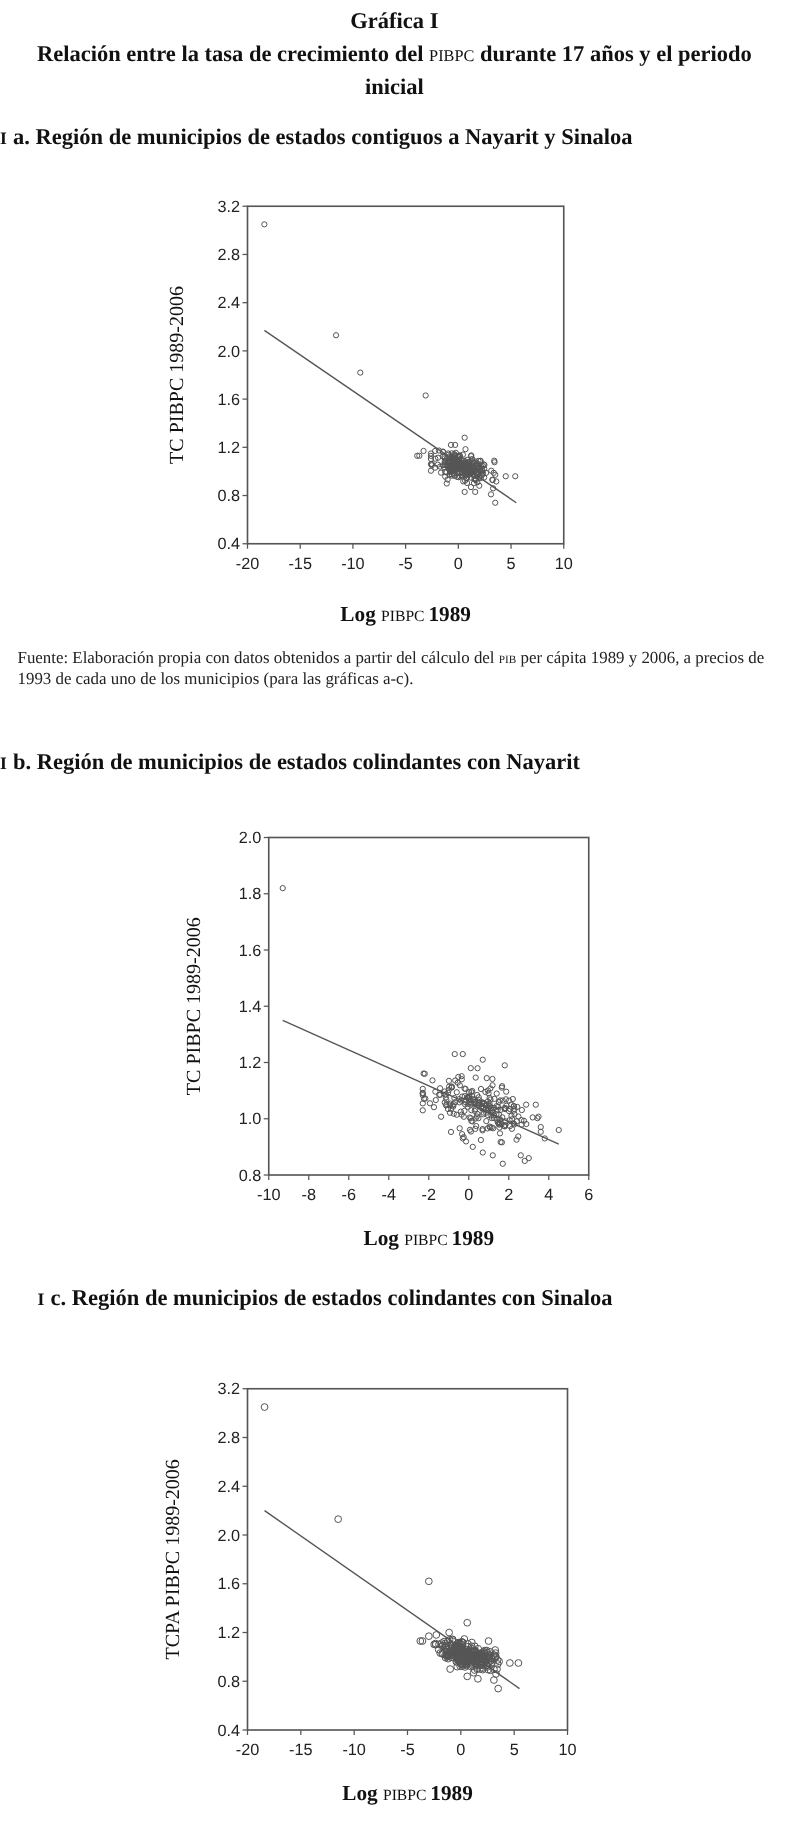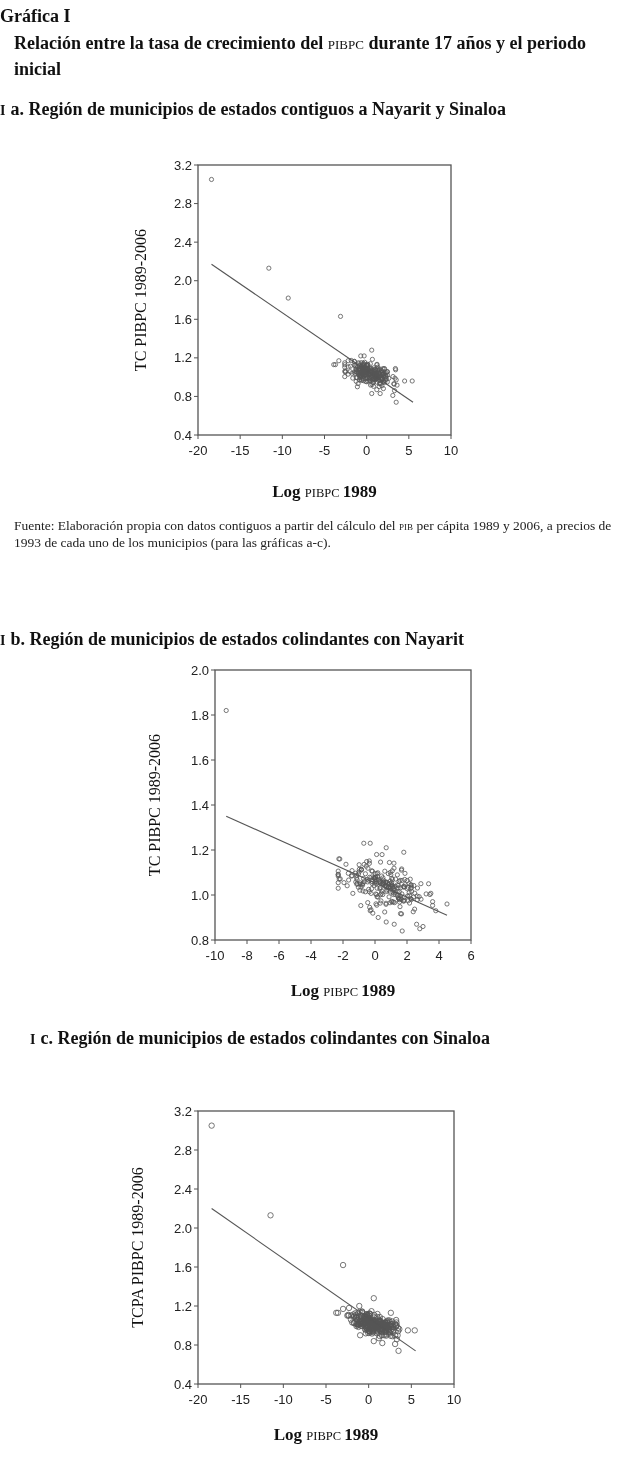--- a/index.html
+++ b/index.html
@@ -1,22 +1,22 @@
 <!DOCTYPE html>
 <html><head>
 <meta charset="utf-8">
 <style>
   html, body { margin: 0; padding: 0; background: #ffffff; }
   body { width: 631px; height: 1458px; position: relative; overflow: hidden; font-family: "DejaVu Serif", "Liberation Serif", serif; color: #111; }
-  .title { position: absolute; left: 0; width: 631px; text-align: left; font-family: "Liberation Serif", serif; font-weight: bold; color: #111; }
+  .title { position: absolute; left: 0; width: 631px; text-align: center; font-family: "Liberation Serif", serif; font-weight: bold; color: #111; }
   #t-graf { top: 6px; font-size: 18px; }
   #t-main { top: 30px; font-size: 18px; line-height: 26px; padding: 0 14px; box-sizing: border-box; }
   .sub { position: absolute; left: 0; width: 631px; text-align: left; font-family: "Liberation Serif", serif; font-weight: bold; font-size: 18px; color: #111; }
   #sub-a { top: 99px; }
-  #sub-b { top: 629px; }
+  #sub-b { top: 599px; }
   #sub-c { top: 1028px; padding-left: 30px; }
   .sc { font-variant: small-caps; font-weight: normal; }
   .lower-sc { font-size: 0.78em; letter-spacing: 0.5px; }
   #source { position: absolute; left: 14px; top: 517px; width: 600px; font-family: "Liberation Serif", serif; font-size: 13.5px; line-height: 17px; color: #222; }
   svg.chart { position: absolute; left: 0; overflow: visible; }
   .tick-label { font-family: "Liberation Sans", sans-serif; font-size: 13px; fill: #222; }
   .axis-title { font-family: "Liberation Serif", serif; font-size: 17px; font-weight: bold; fill: #111; }
   .axis-title-small { font-family: "Liberation Serif", serif; font-size: 12.5px; fill: #111; }
   .ytitle { font-family: "Liberation Serif", serif; font-size: 16px; fill: #111; }
 </style>
@@ -342,21 +342,21 @@
     <circle cx="394.49666666666667" cy="390.64285714285717" r="2.1" fill="none" stroke="#555" stroke-width="0.8"></circle>
     <circle cx="380.16" cy="393.5357142857143" r="2.1" fill="none" stroke="#555" stroke-width="0.8"></circle>
     <circle cx="371.7266666666667" cy="393.5357142857143" r="2.1" fill="none" stroke="#555" stroke-width="0.8"></circle>
     <circle cx="376.78666666666663" cy="389.67857142857144" r="2.1" fill="none" stroke="#555" stroke-width="0.8"></circle>
     <circle cx="357.39" cy="386.7857142857143" r="2.1" fill="none" stroke="#555" stroke-width="0.8"></circle>
     <line x1="211.49333333333334" y1="264.32142857142856" x2="413.04999999999995" y2="402.2142857142857" stroke="#555" stroke-width="1.1"></line>
     <text x="146" y="300" transform="rotate(-90 146 300)" text-anchor="middle" class="ytitle">TC PIBPC 1989-2006</text>
     <text x="324.5" y="497" text-anchor="middle"><tspan class="axis-title">Log </tspan><tspan class="axis-title-small">PIBPC </tspan><tspan class="axis-title">1989</tspan></text>
   </svg>
 
-<div id="source"><span>Fuente: Elaboración propia con datos contiguos a partir del cálculo del </span><span class="sc">pib</span><span> per cápita 1989 y 2006, a precios de 1993 de cada uno de los municipios (para las gráficas a-c).</span></div>
+<div id="source"><span>Fuente: Elaboración propia con datos obtenidos a partir del cálculo del </span><span class="sc">pib</span><span> per cápita 1989 y 2006, a precios de 1993 de cada uno de los municipios (para las gráficas a-c).</span></div>
 
 <div id="sub-b" class="sub"><span class="lower-sc">I</span> <span>b. Región de municipios de estados colindantes con Nayarit</span></div>
 
 <svg id="chart-b" class="chart" style="top:0px" width="631" height="1010">
     <rect x="215" y="670" width="256" height="270" fill="none" stroke="#555" stroke-width="1.3"></rect>
     <line x1="211" x2="215" y1="940" y2="940" stroke="#555" stroke-width="1"></line>
     <text x="209" y="944.5" text-anchor="end" class="tick-label">0.8</text>
     <line x1="211" x2="215" y1="895" y2="895" stroke="#555" stroke-width="1"></line>
     <text x="209" y="899.5" text-anchor="end" class="tick-label">1.0</text>
     <line x1="211" x2="215" y1="850" y2="850" stroke="#555" stroke-width="1"></line>

